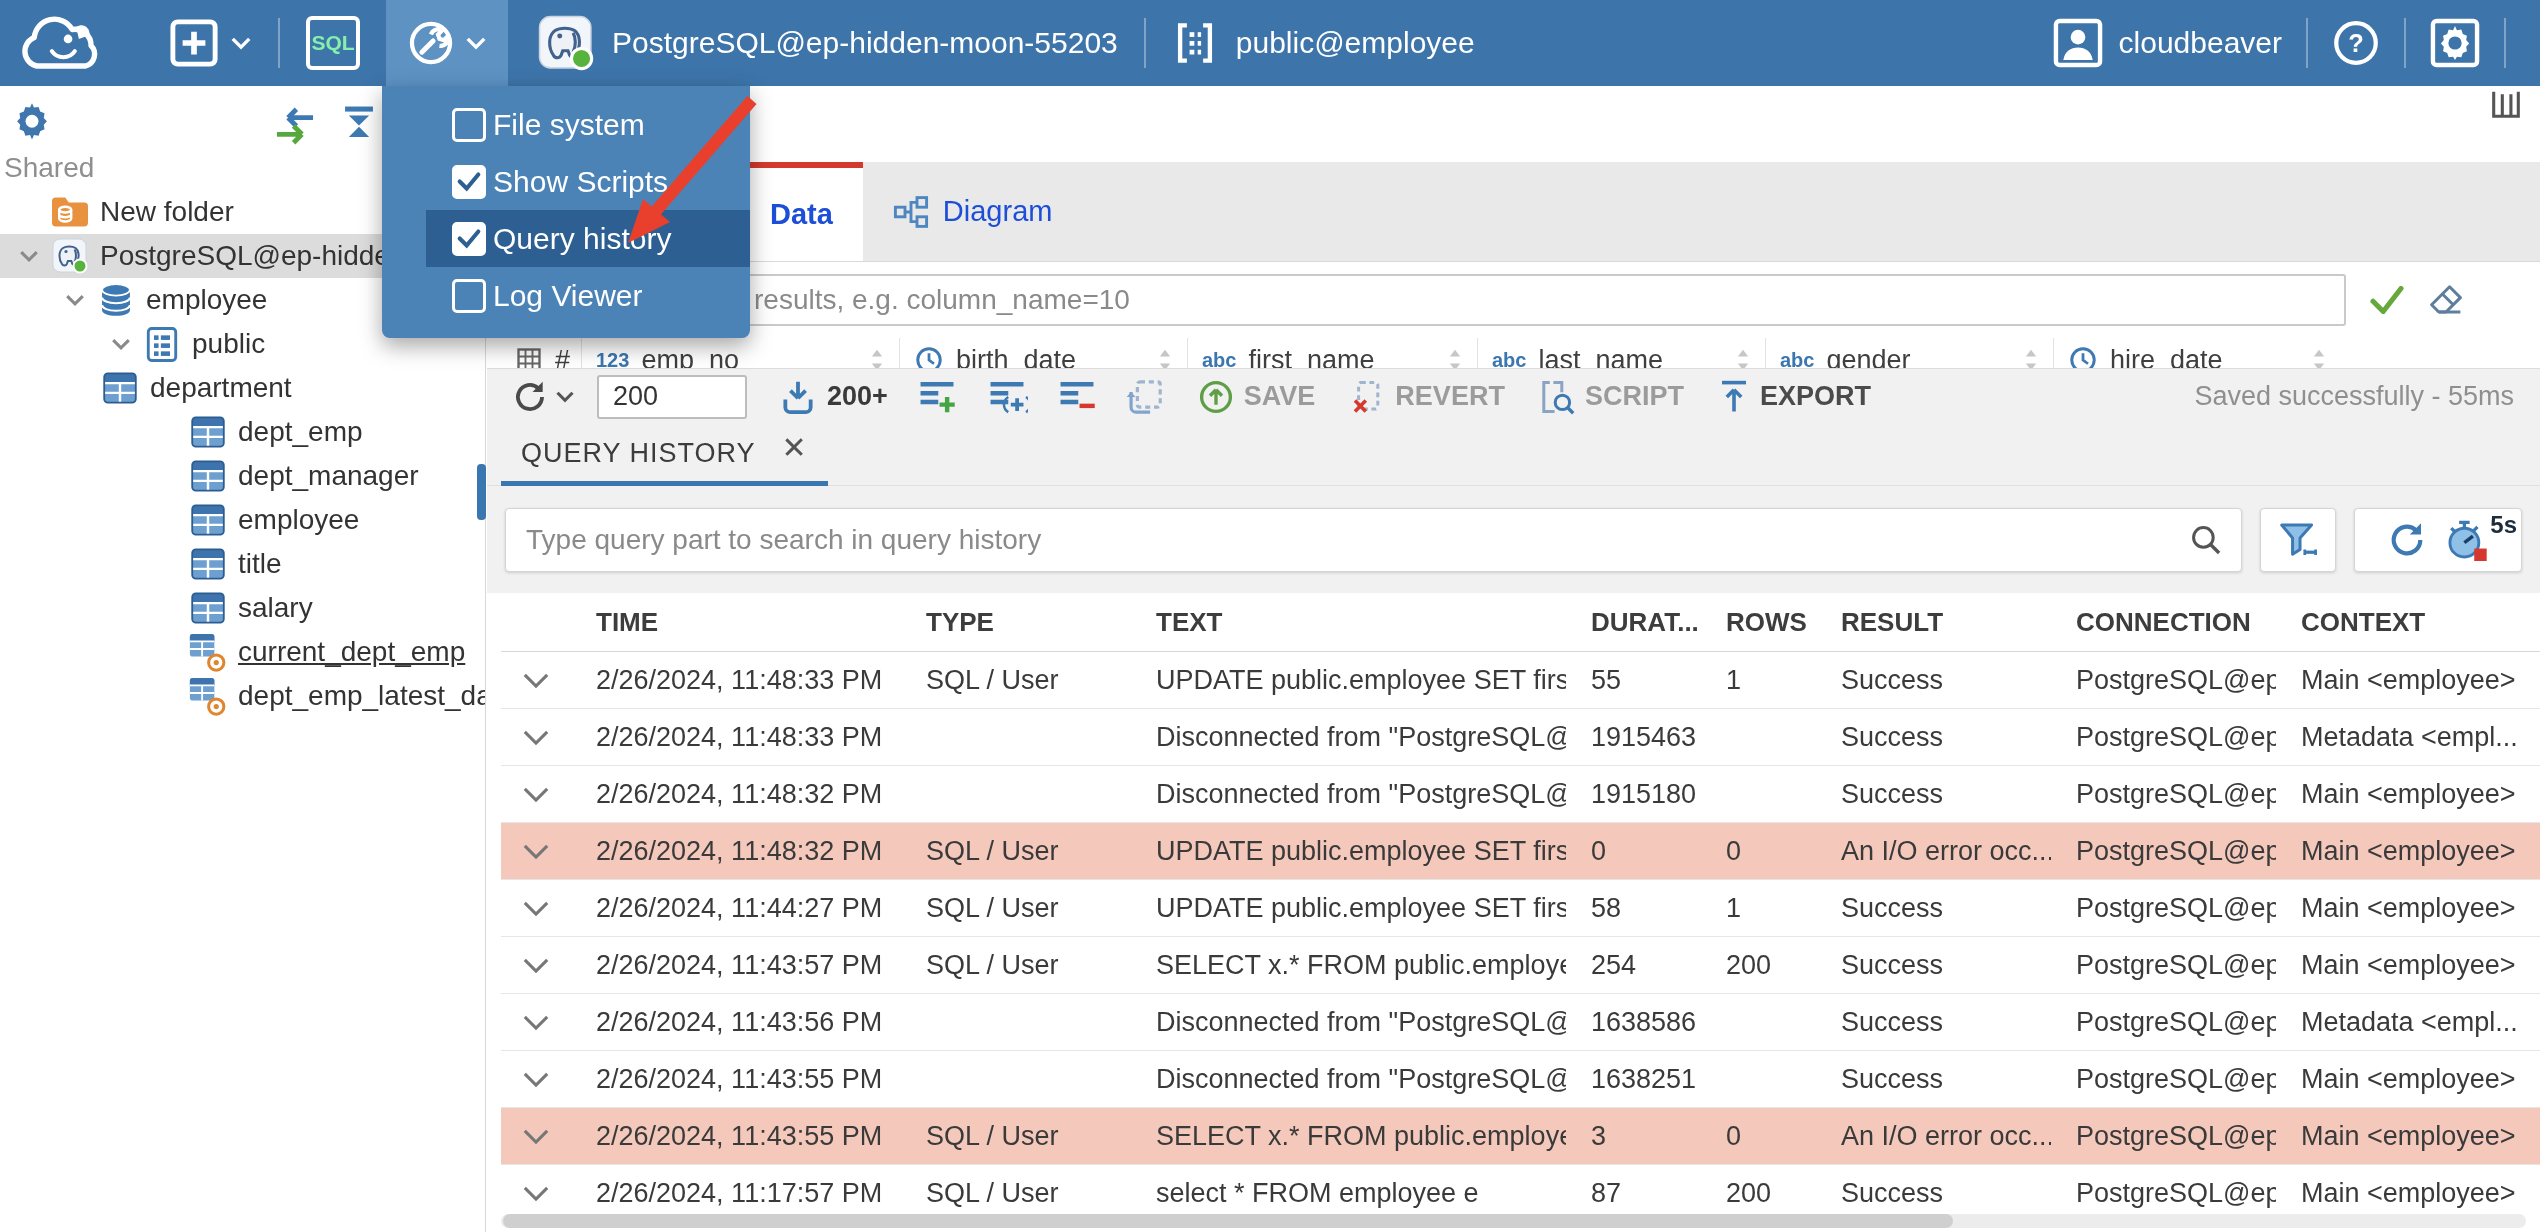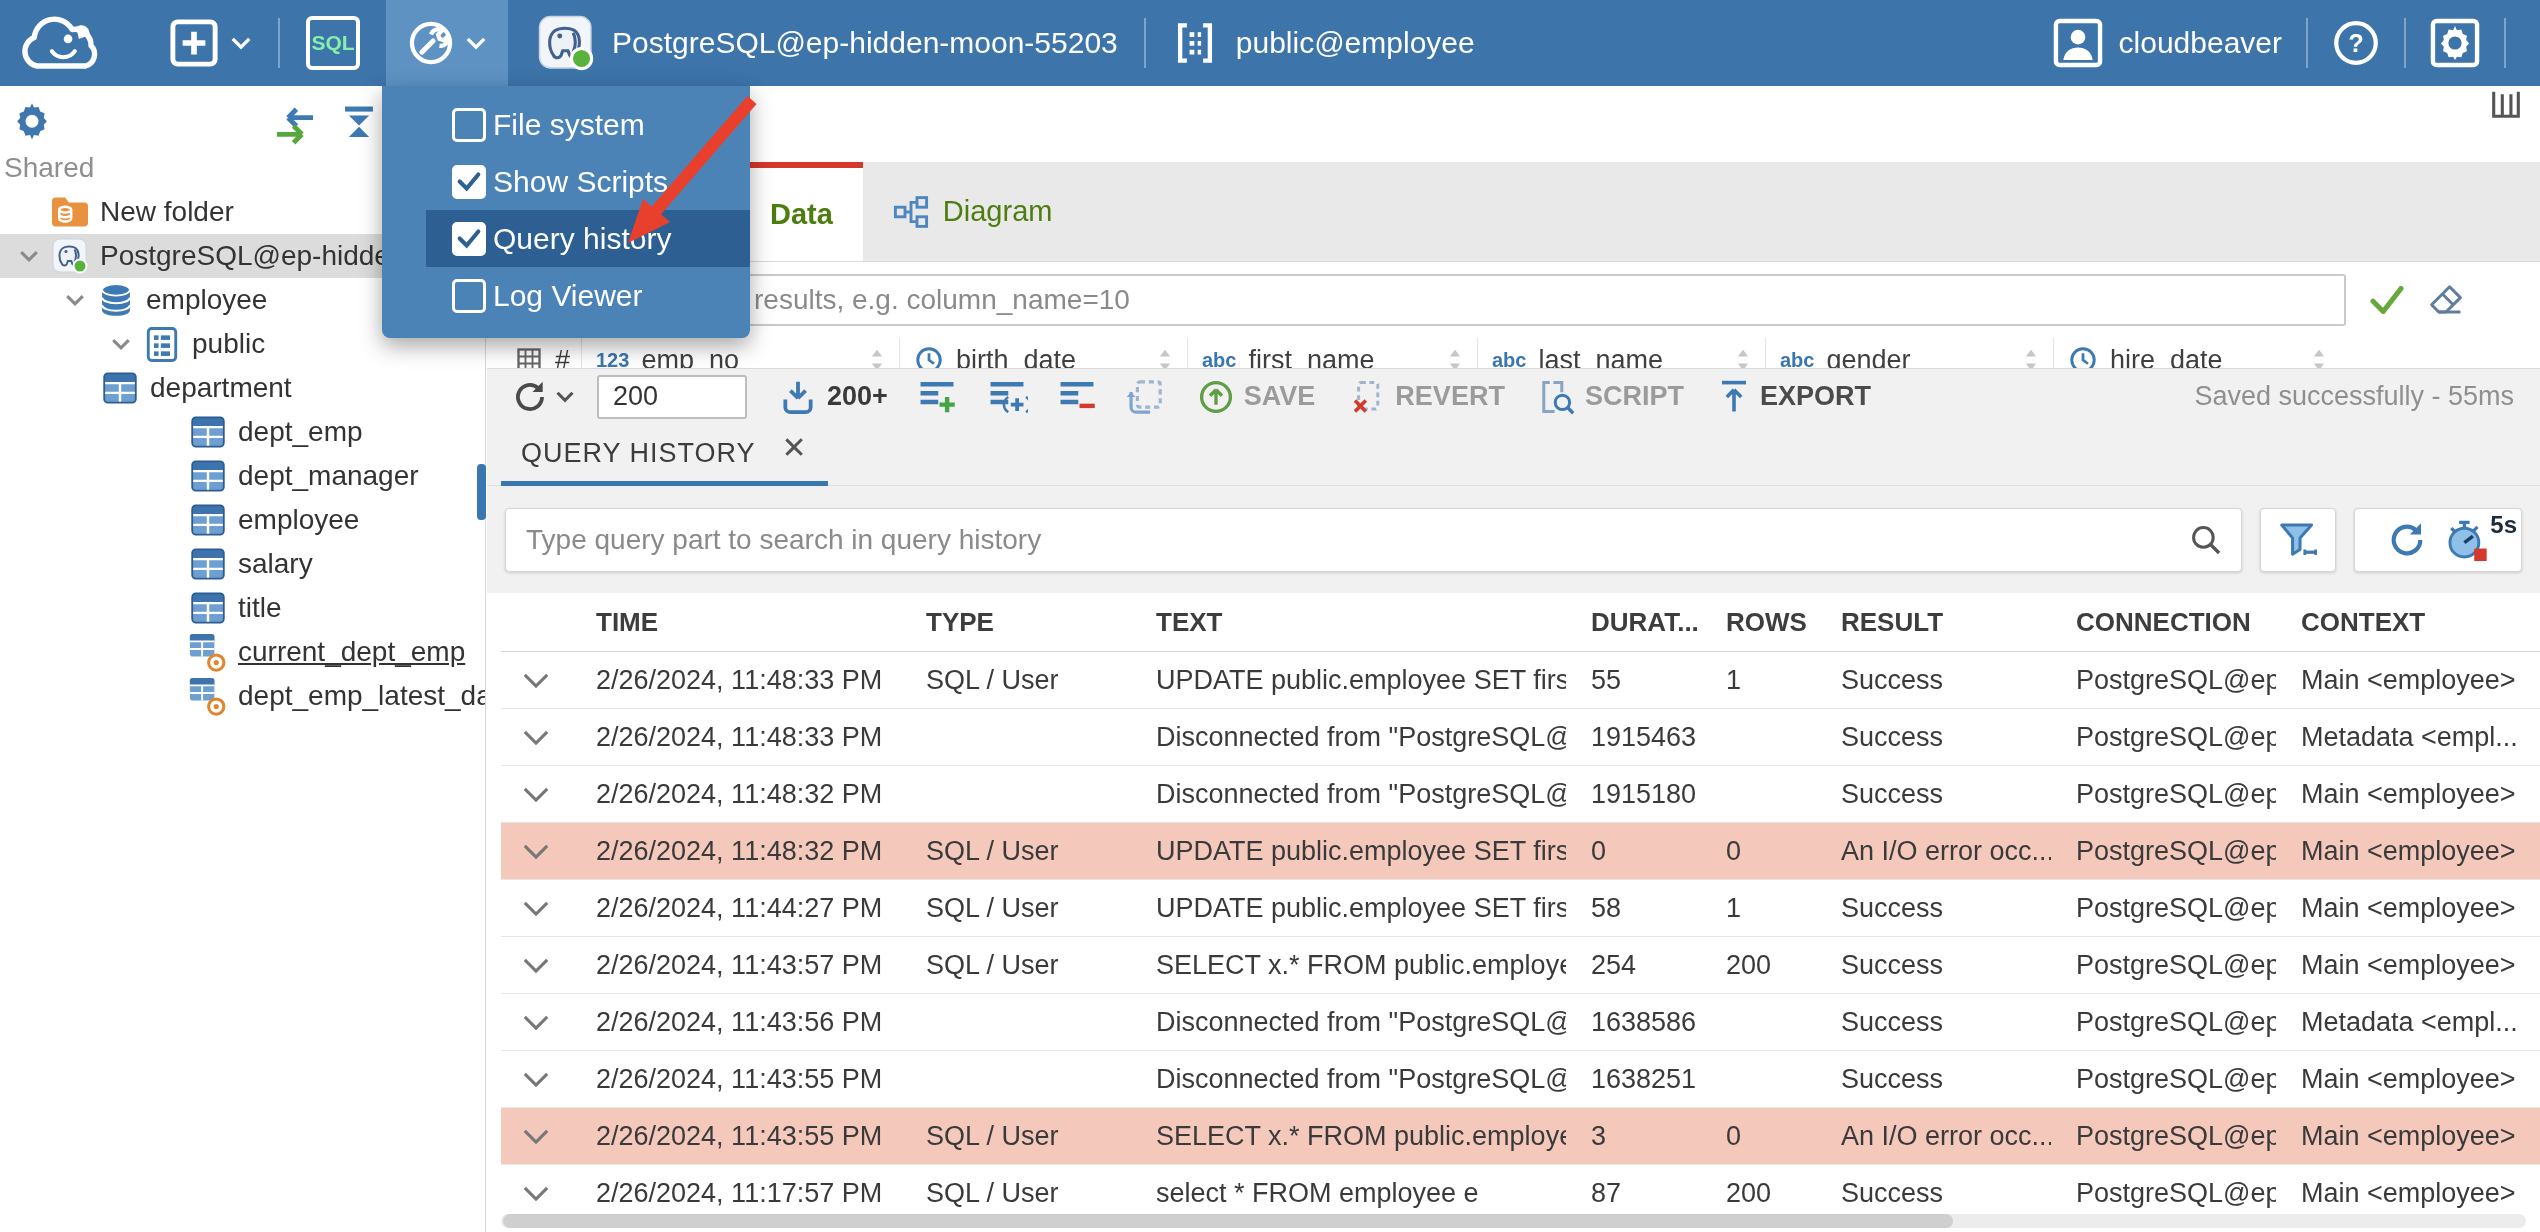--- a/index.html
+++ b/index.html
@@ -36,21 +36,21 @@
   .tree-row.selected{background:#dcdcdc;}
   .tree-chev{width:38px;flex:none;display:flex;justify-content:center;}
   .tree-icon{width:44px;flex:none;display:flex;align-items:center;justify-content:center;margin-right:8px;}
   .sb-handle{position:absolute;top:378px;left:477px;width:9px;height:56px;background:var(--accent-blue,#3a76b0);
              border-radius:4px;cursor:col-resize;}
 
   
   .main{position:absolute;top:86px;left:487px;right:0;bottom:0;background:#fff;}
   .tabstrip{position:absolute;top:76px;left:0;right:0;height:100px;background:#e9e9e9;
             border-bottom:1px solid #d9d9d9;display:flex;box-sizing:border-box;}
-  .tab{display:flex;align-items:center;gap:14px;padding:0 30px;font-size:29px;color:#4d7c0f;box-sizing:border-box;}
+  .tab{display:flex;align-items:center;gap:14px;padding:0 30px;font-size:29px;color:#1d4ed8;box-sizing:border-box;}
   .tab.active{background:#fff;border-top:6px solid var(--accent-red,#d5392d);font-weight:bold;margin-left:253px;}
   .filterbar{position:absolute;top:176px;left:0;right:0;height:76px;background:#fff;display:flex;align-items:center;}
   .filter-input{margin-left:14px;width:1845px;height:52px;border:2px solid #c9c9c9;border-radius:3px;
                 font-size:28px;color:#555;padding:0 16px;box-sizing:border-box;outline:none;
                 font-family:"Liberation Sans",sans-serif;}
   .filter-input::placeholder{color:#8a8a8a;}
   .filter-ico{margin-left:24px;cursor:pointer;}
 
   
   .gridheader{position:absolute;top:252px;left:14px;right:0;height:30px;overflow:hidden;display:flex;}
@@ -358,33 +358,33 @@
         <div class="tree-row" style="padding-left: 148px;">
           <span class="tree-chev"></span>
           <span class="tree-icon">
             <svg width="38" height="34" viewBox="0 0 30 28">
               <rect x="2" y="2" width="26" height="24" rx="3" fill="#6d9fd1"></rect>
               <path d="M2 5a3 3 0 0 1 3-3h20a3 3 0 0 1 3 3v5H2z" fill="#3e74ad"></path>
               <path d="M2 10h26M15 10v16M2 18h26" stroke="#fff" stroke-width="2"></path>
               <rect x="2" y="2" width="26" height="24" rx="3" fill="none" stroke="#2d5c91" stroke-width="1.5"></rect>
             </svg>
           </span>
-          <span>salary</span>
+          <span>title</span>
         </div>
         <div class="tree-row" style="padding-left: 148px;">
           <span class="tree-chev"></span>
           <span class="tree-icon">
             <svg width="38" height="34" viewBox="0 0 30 28">
               <rect x="2" y="2" width="26" height="24" rx="3" fill="#6d9fd1"></rect>
               <path d="M2 5a3 3 0 0 1 3-3h20a3 3 0 0 1 3 3v5H2z" fill="#3e74ad"></path>
               <path d="M2 10h26M15 10v16M2 18h26" stroke="#fff" stroke-width="2"></path>
               <rect x="2" y="2" width="26" height="24" rx="3" fill="none" stroke="#2d5c91" stroke-width="1.5"></rect>
             </svg>
           </span>
-          <span>title</span>
+          <span>salary</span>
         </div>
         <div class="tree-row" style="padding-left: 148px; text-decoration: underline;">
           <span class="tree-chev"></span>
           <span class="tree-icon">
             <svg width="40" height="40" viewBox="0 0 34 34">
               <g transform="scale(.8)">
                 <rect x="2" y="2" width="26" height="24" rx="3" fill="#6d9fd1"></rect>
                 <path d="M2 5a3 3 0 0 1 3-3h20a3 3 0 0 1 3 3v5H2z" fill="#3e74ad"></path>
                 <path d="M2 10h26M15 10v16M2 18h26" stroke="#fff" stroke-width="2"></path>
               </g>

